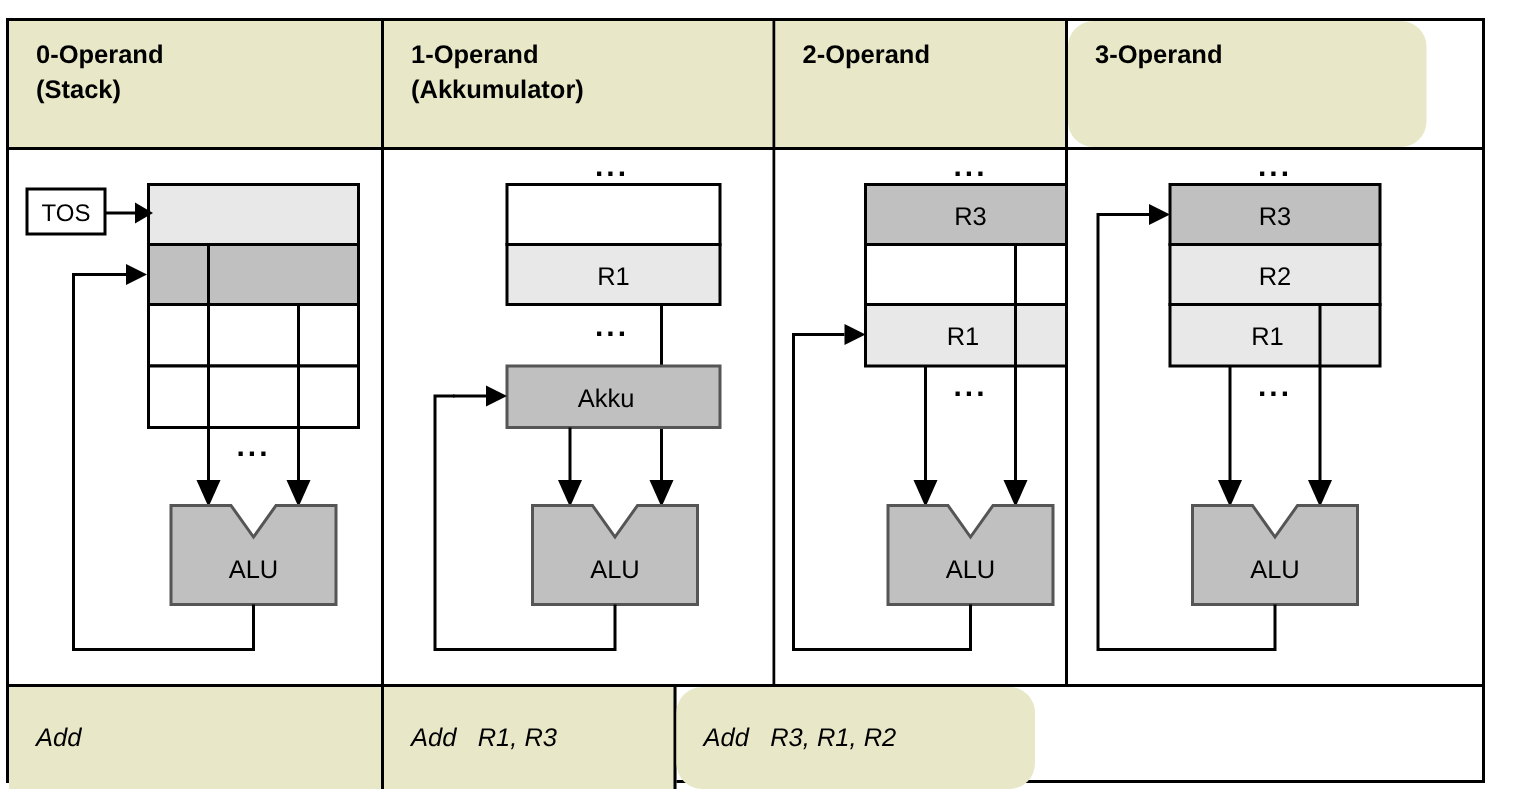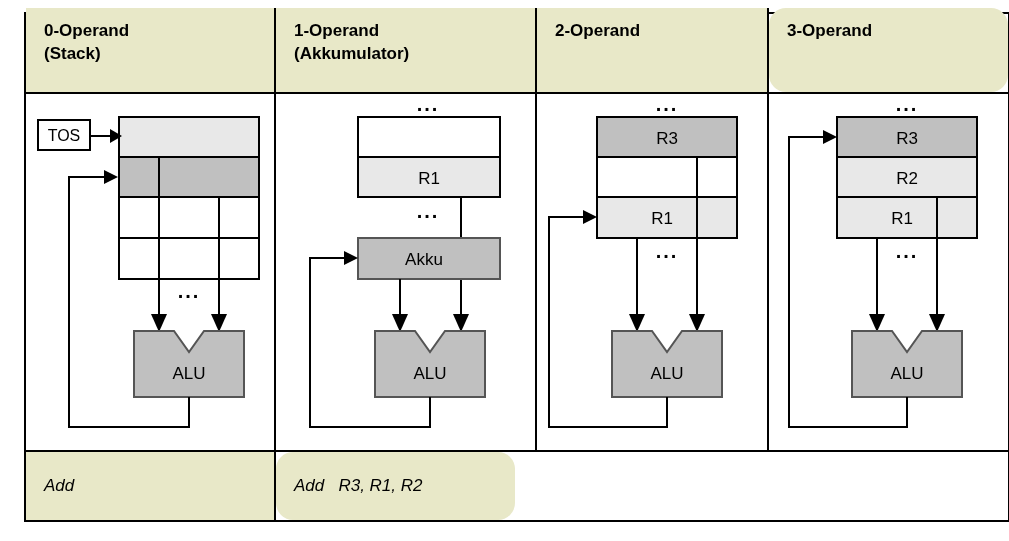--- a/index.html
+++ b/index.html
@@ -14,29 +14,28 @@
     overflow: hidden;
   }
   #root {
     position: relative;
     width: 1009px;
     height: 541px;
     background: #ffffff;
   }
   .table {
     position: absolute;
-    left: 24px;
+    left: 4px;
     top: 12px;
     width: 986px;
     height: 510px;
     border: 2px solid #000000;
     box-sizing: border-box;
     display: flex;
     flex-direction: column;
-    justify-content: flex-end;
   }
   .row-header {
     display: flex;
     height: 84px;
     flex: 0 0 84px;
     border-bottom: 2px solid #000000;
   }
   .row-body {
     display: flex;
     flex: 1 1 auto;
@@ -48,21 +47,21 @@
     flex: 0 0 68px;
   }
   .cell {
     box-sizing: border-box;
     border-right: 2px solid #000000;
     position: relative;
   }
   .cell:last-child { border-right: none; border-radius: 17px; }
   .c0 { width: 250px; }
   .c1 { width: 261px; }
-  .c2 { width: 232px; }
+  .c2 { width: 195px; }
   .c3 { width: 239px; }
 
   .hdr {
     background: #e8e8c8;
     padding: 12px 0 0 18px;
     font-weight: bold;
     font-size: 17px;
     color: #000000;
     line-height: 1.35;
     white-space: pre-line;
@@ -288,17 +287,18 @@
           <g>
             <path d="M 138 303 L 138 333 L 20 333 L 20 43 L 33 43" fill="none" stroke="#000" stroke-width="2"></path>
           </g>
         </svg>
       </div>
 
     </div>
 
     <div class="row-footer">
       <div class="cell c0 ftr">Add</div>
+      <div class="cell c2 ftr">Add   R1, R3</div>
       <div class="cell c3 ftr">Add   R3, R1, R2</div>
     </div>
 
   </div>
 </div>
 
 </body></html>

